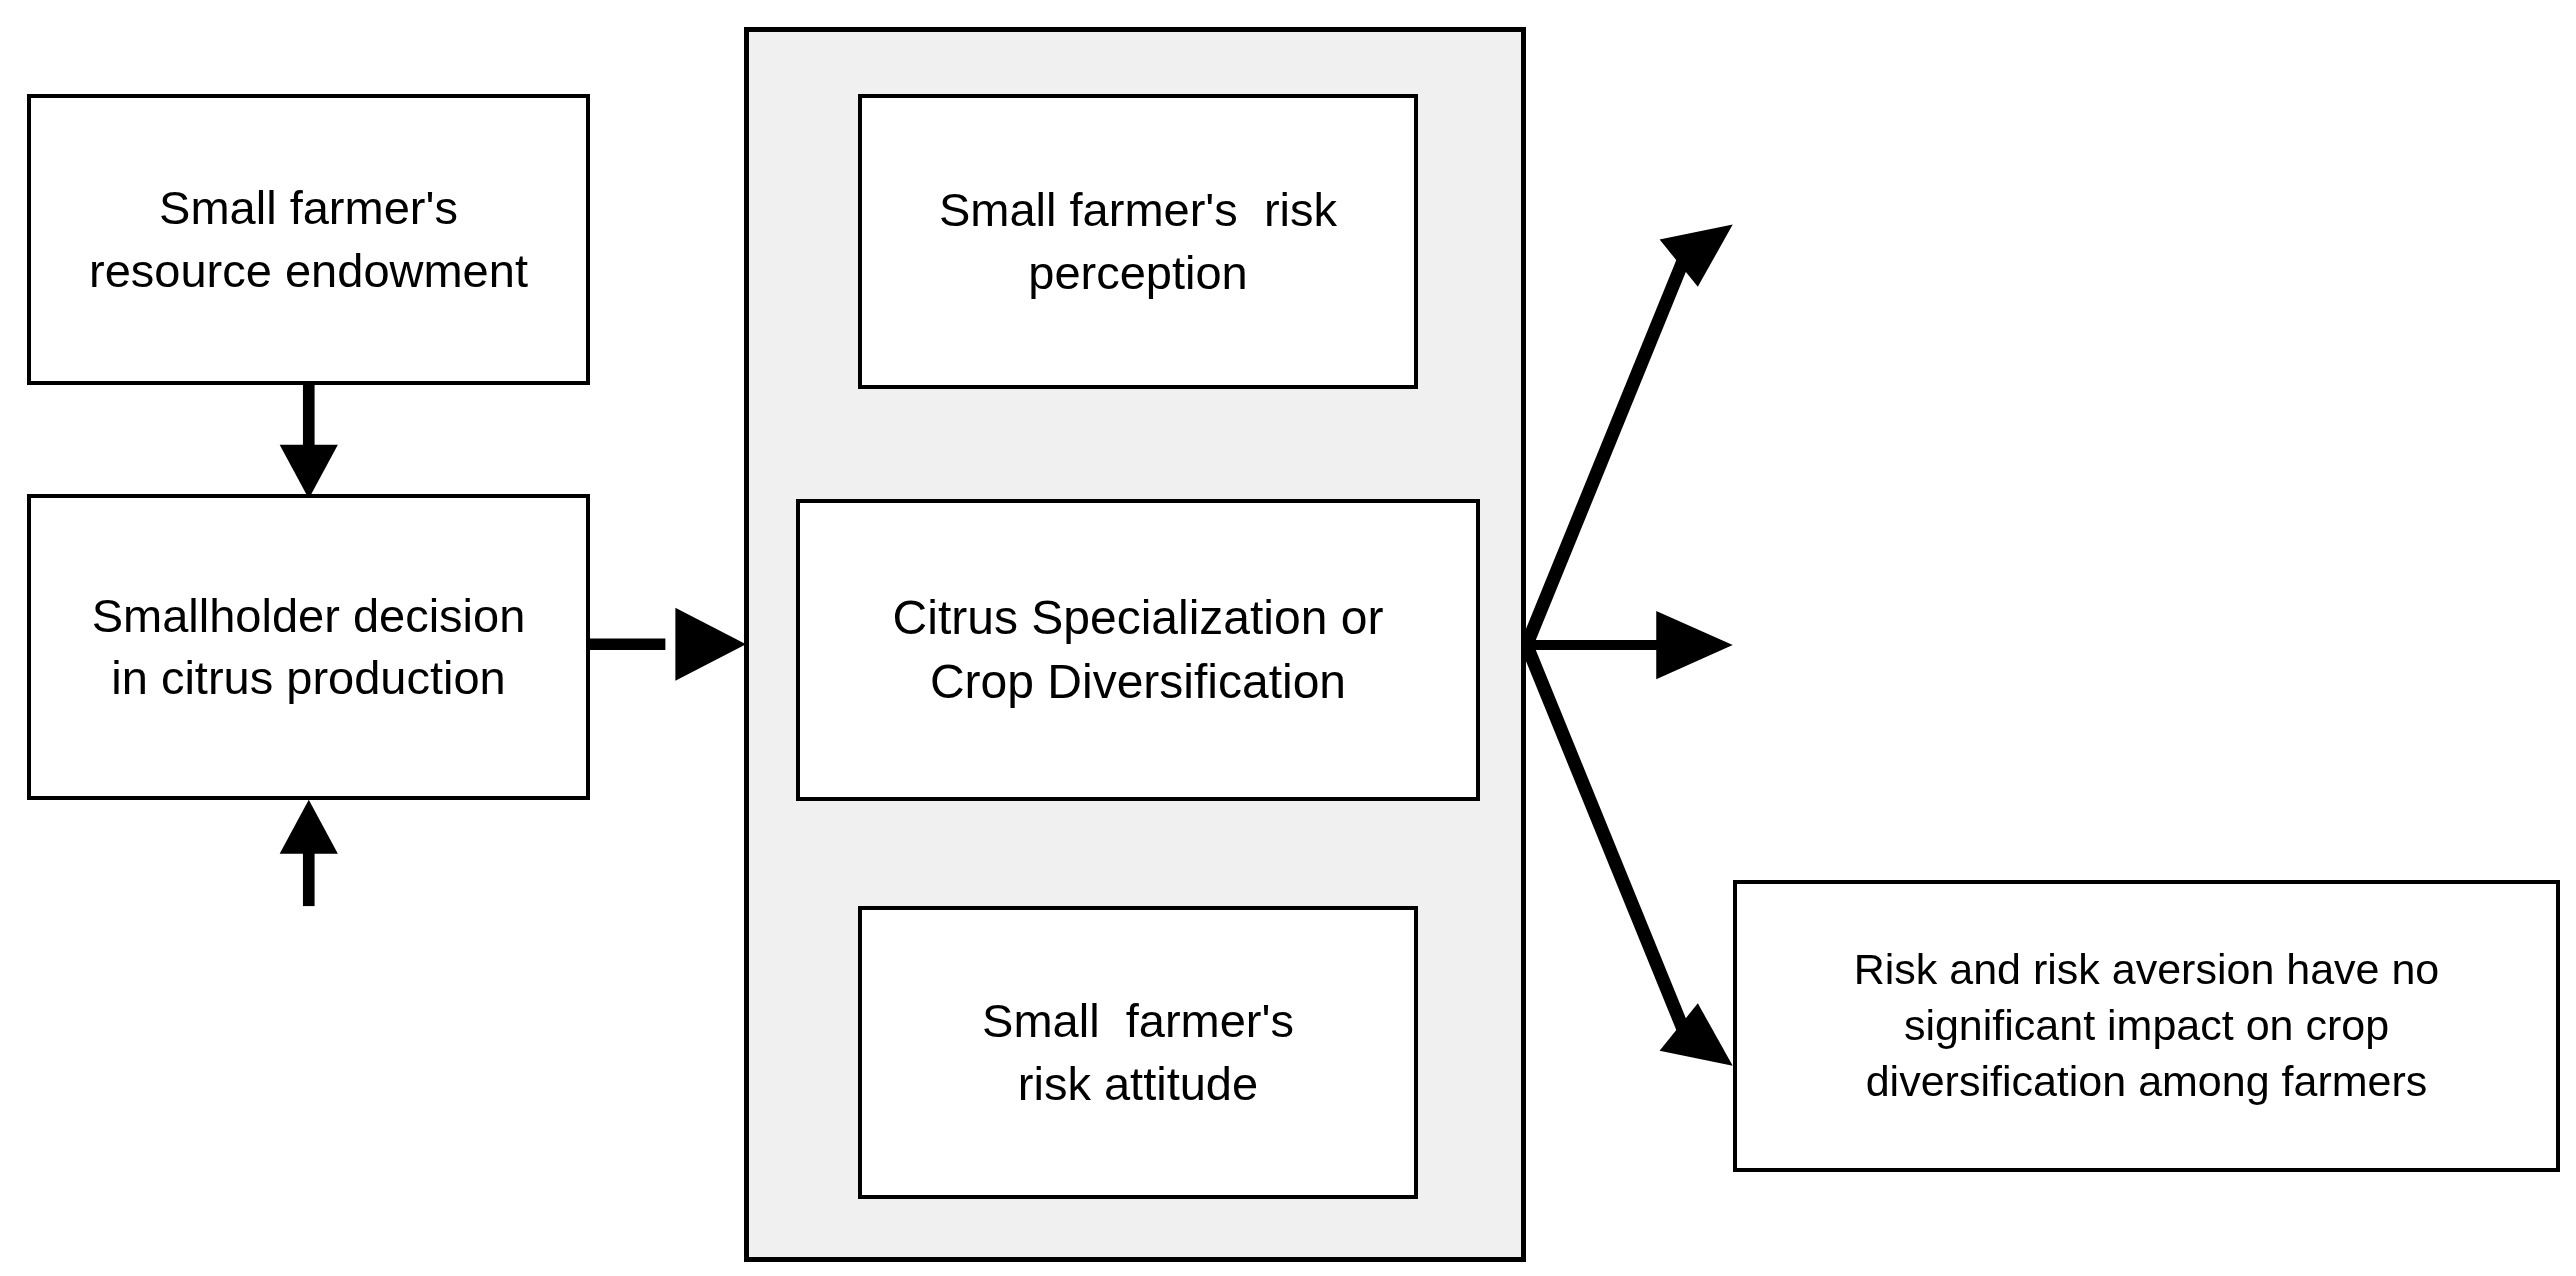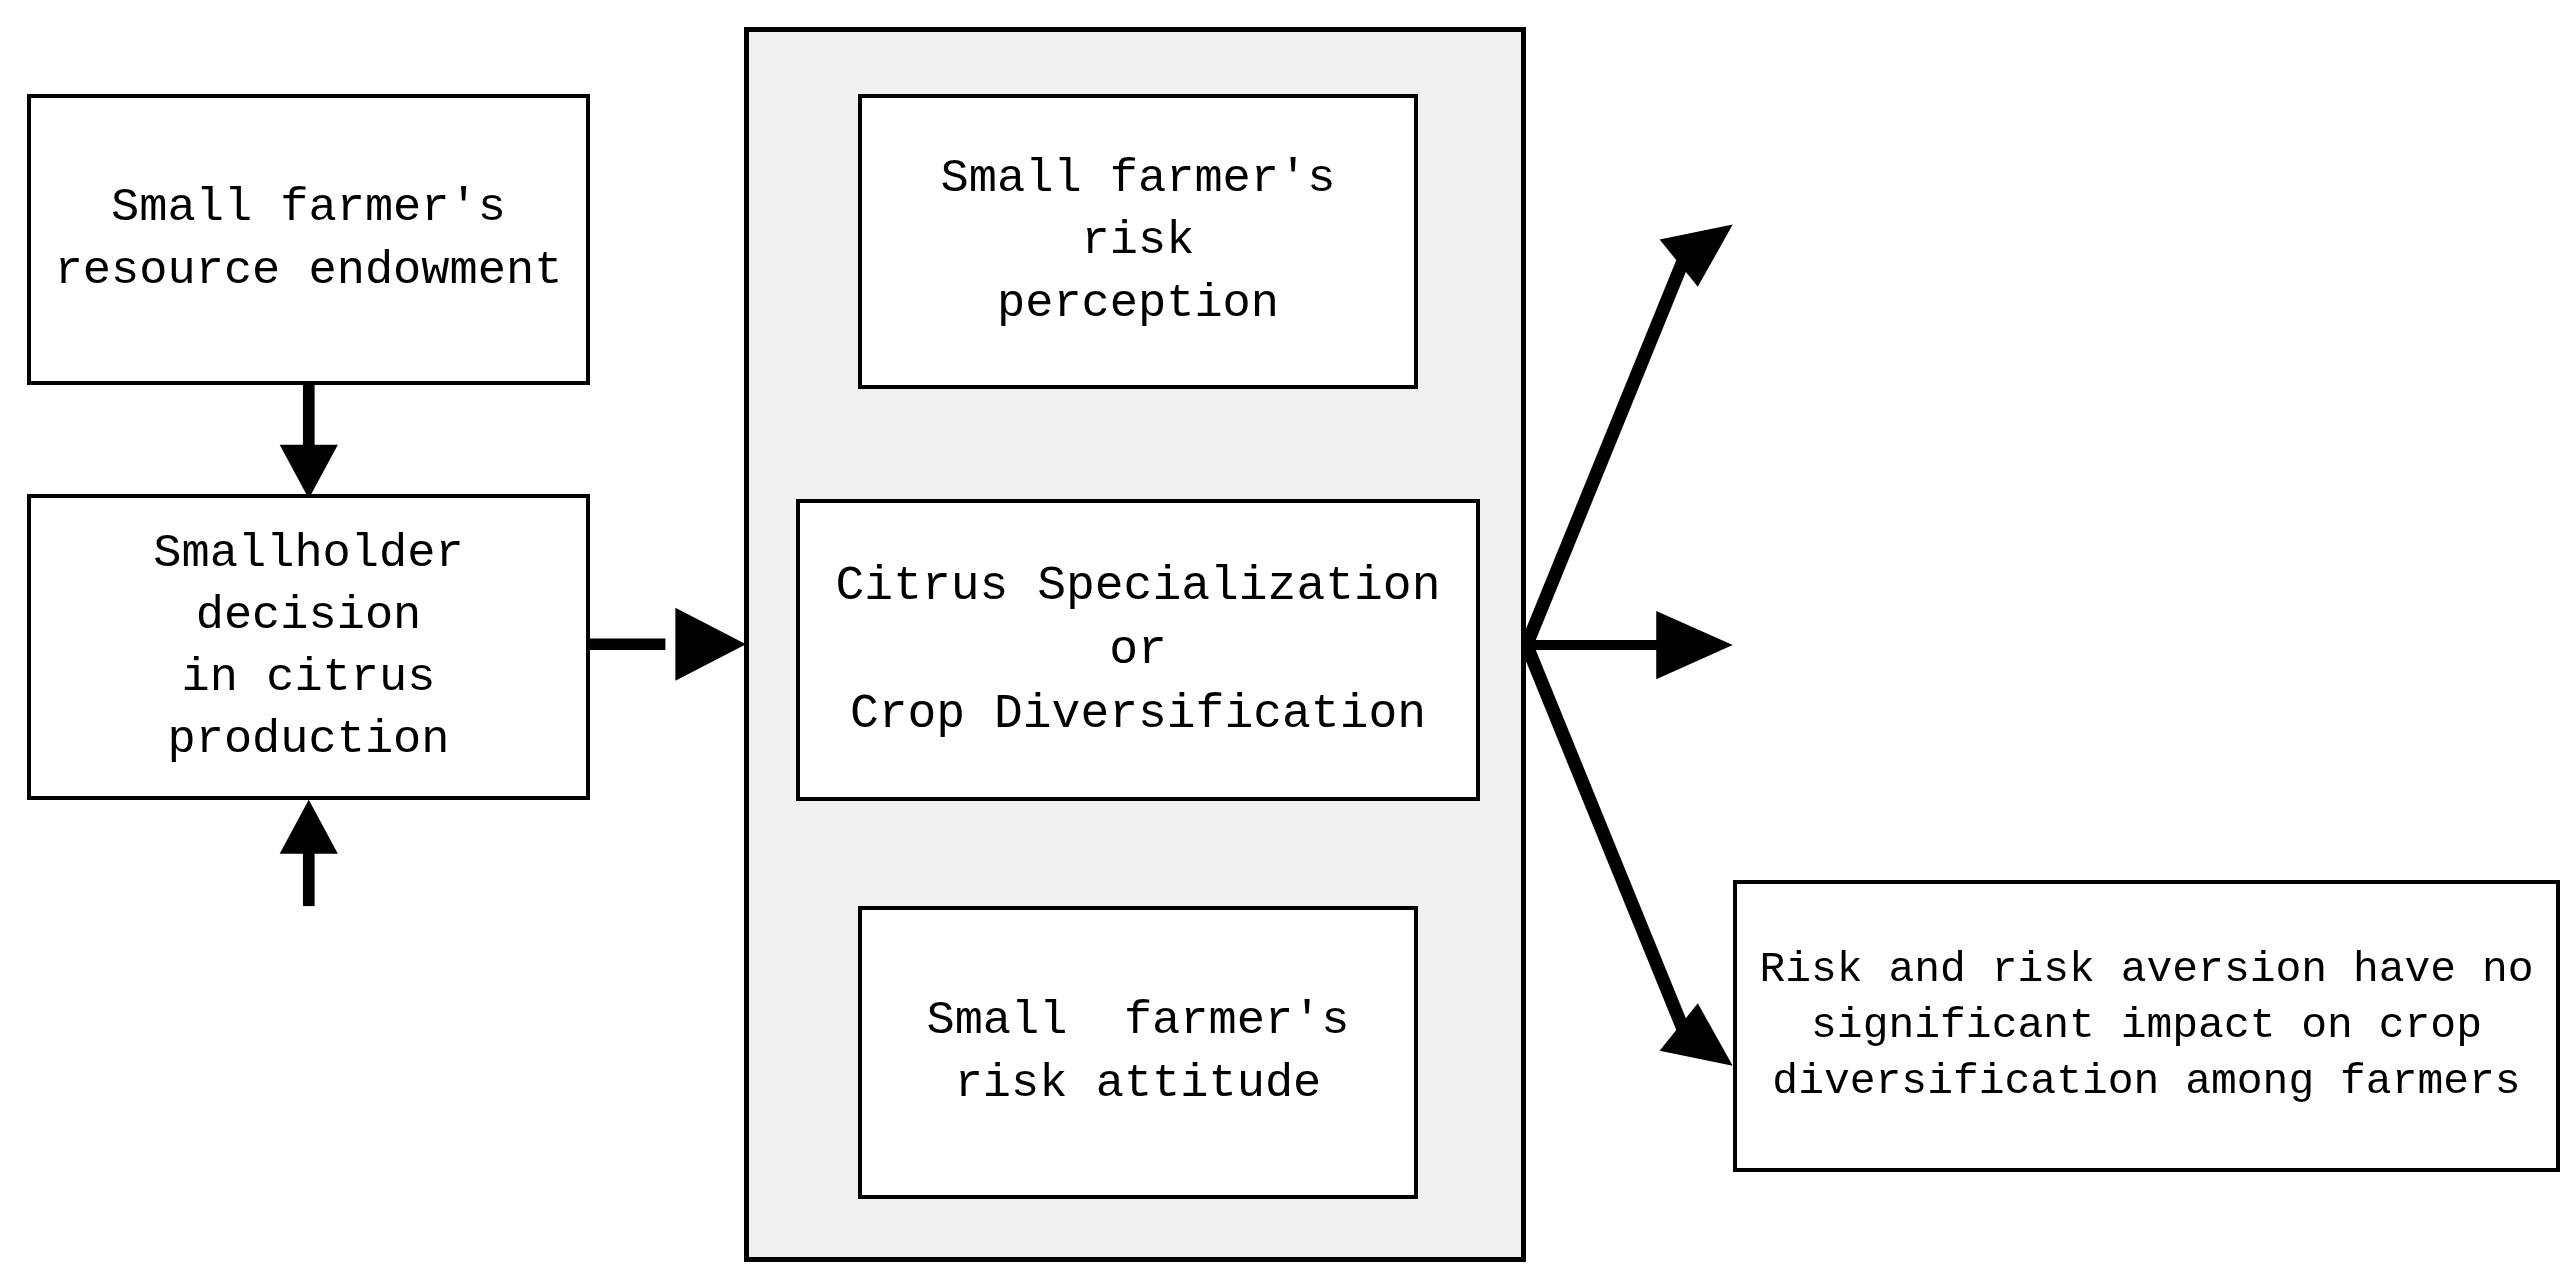--- a/index.html
+++ b/index.html
@@ -5,21 +5,21 @@
   html, body {
     margin: 0;
     padding: 0;
     background: #ffffff;
   }
   #stage {
     position: relative;
     width: 2576px;
     height: 1276px;
     background: #ffffff;
-    font-family: Liberation Mono, monospace;
+    font-family: Liberation Sans, sans-serif;
     overflow: hidden;
   }
   .panel {
     position: absolute;
     background: #f0f0f0;
     border: 5px solid #000000;
     box-sizing: border-box;
   }
   .node {
     position: absolute;

